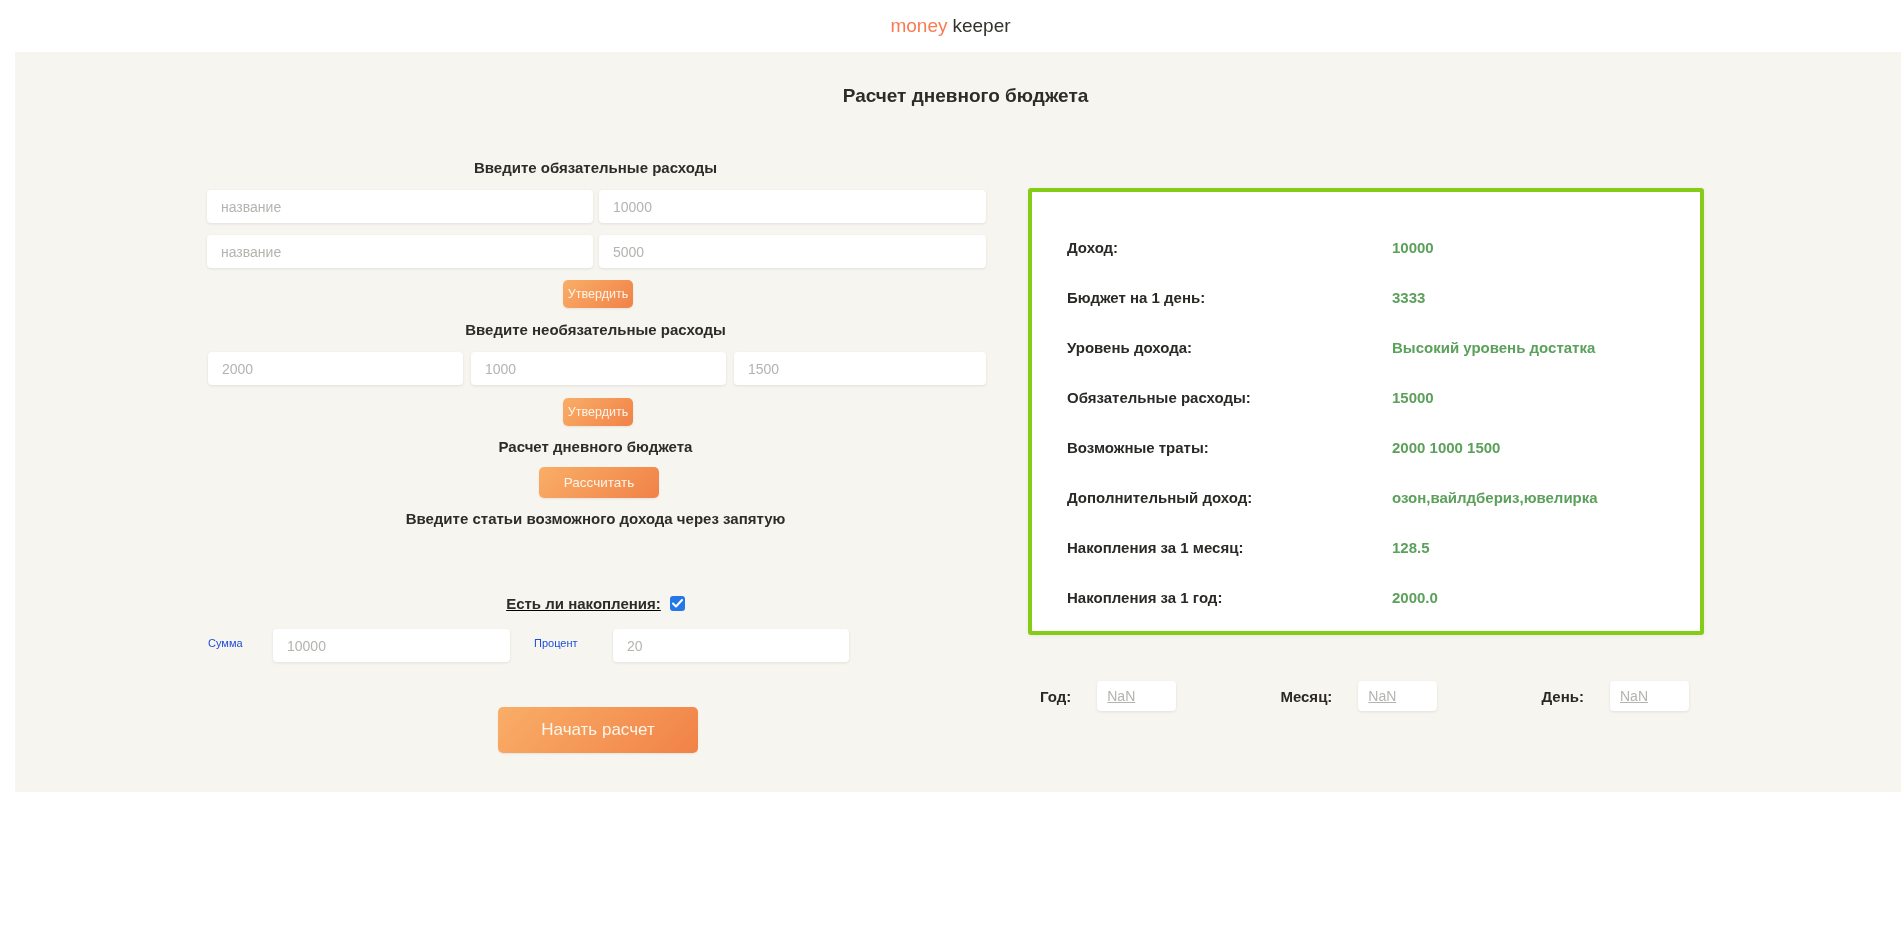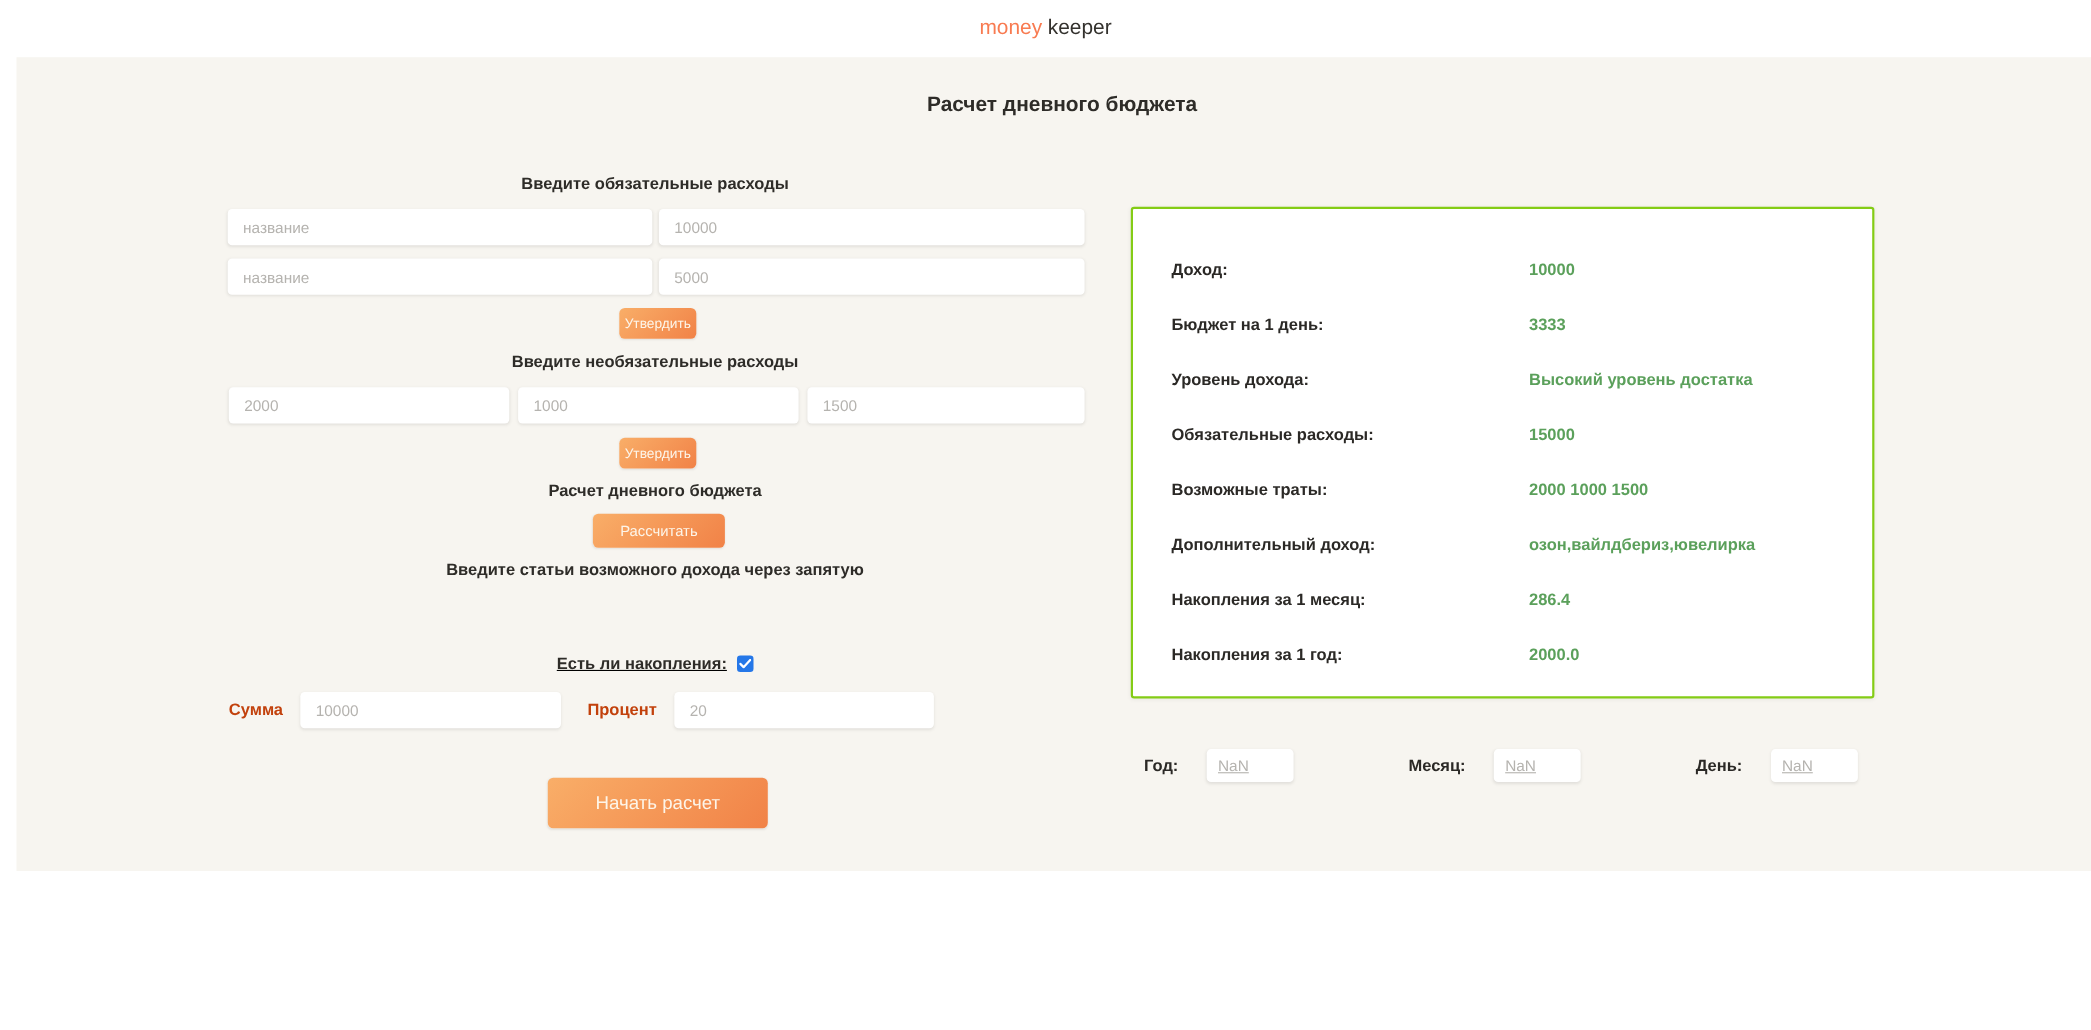--- a/index.html
+++ b/index.html
@@ -67,36 +67,36 @@
     position:absolute; top:541px; left:0; width:781px; height:20px;
     display:flex; align-items:center; justify-content:center;text-decoration:underline;
   }
   .checkbox-label { font-size:15px; font-weight:bold; color:#2e2c28; margin-right:9px; }
   .checkbox {
     width:15px; height:15px; background:#2577e8; border-radius:3px;
     display:inline-flex; align-items:center; justify-content:center; cursor:pointer;
   }
   .sum-row { position:absolute; top:577px; left:0; width:781px; height:33px; }
   .sum-row .field-label {
-    position:absolute; top:8px; font-size:15px; font-weight:bold; color:#c2410c;
+    position:absolute; top:8px; font-size:11px; font-weight:normal; color:#1d4ed8;
   }
   .lbl-sum { left:3px; } .lbl-percent { left:329px; }
   .input-sum { position:absolute; left:68px; top:0; width:237px; }
   .input-percent { position:absolute; left:408px; top:0; width:236px; }
 
   .inp-name1, .inp-name2 { position:absolute; left:2px; width:386px; }
   .inp-amt1, .inp-amt2 { position:absolute; left:394px; width:387px; }
   .inp-opt1 { position:absolute; left:3px; width:255px; }
   .inp-opt2 { position:absolute; left:266px; width:255px; }
   .inp-opt3 { position:absolute; left:529px; width:252px; }
 
   
   .results-card {
     position:absolute; left:1013px; top:136px; width:676px; height:447px;
-    background:#ffffff; border:2px solid #84cc16; border-radius:3px;
+    background:#ffffff; border:4px solid #84cc16; border-radius:3px;
     box-shadow:0 1px 4px rgba(0,0,0,0.05);
     padding-top:46px;
   }
   .result-row { display:flex; margin:0 0 32px 35px; height:18px; align-items:center; }
   .result-label { width:325px; font-size:15px; font-weight:bold; color:#2b2926; }
   .result-value { font-size:15px; font-weight:bold; color:#5ba05b; }
 
   
   .date-row {
     position:absolute; left:1013px; top:628px; width:676px; height:32px;
@@ -187,21 +187,21 @@
     <div class="result-row">
       <span class="result-label">Возможные траты:</span>
       <span class="result-value">2000 1000 1500</span>
     </div>
     <div class="result-row">
       <span class="result-label">Дополнительный доход:</span>
       <span class="result-value">озон,вайлдбериз,ювелирка</span>
     </div>
     <div class="result-row">
       <span class="result-label">Накопления за 1 месяц:</span>
-      <span class="result-value">286.4</span>
+      <span class="result-value">128.5</span>
     </div>
     <div class="result-row">
       <span class="result-label">Накопления за 1 год:</span>
       <span class="result-value">2000.0</span>
     </div>
   </div>
 
   <div class="date-row">
     <div class="date-group">
       <span class="date-label">Год:</span>

